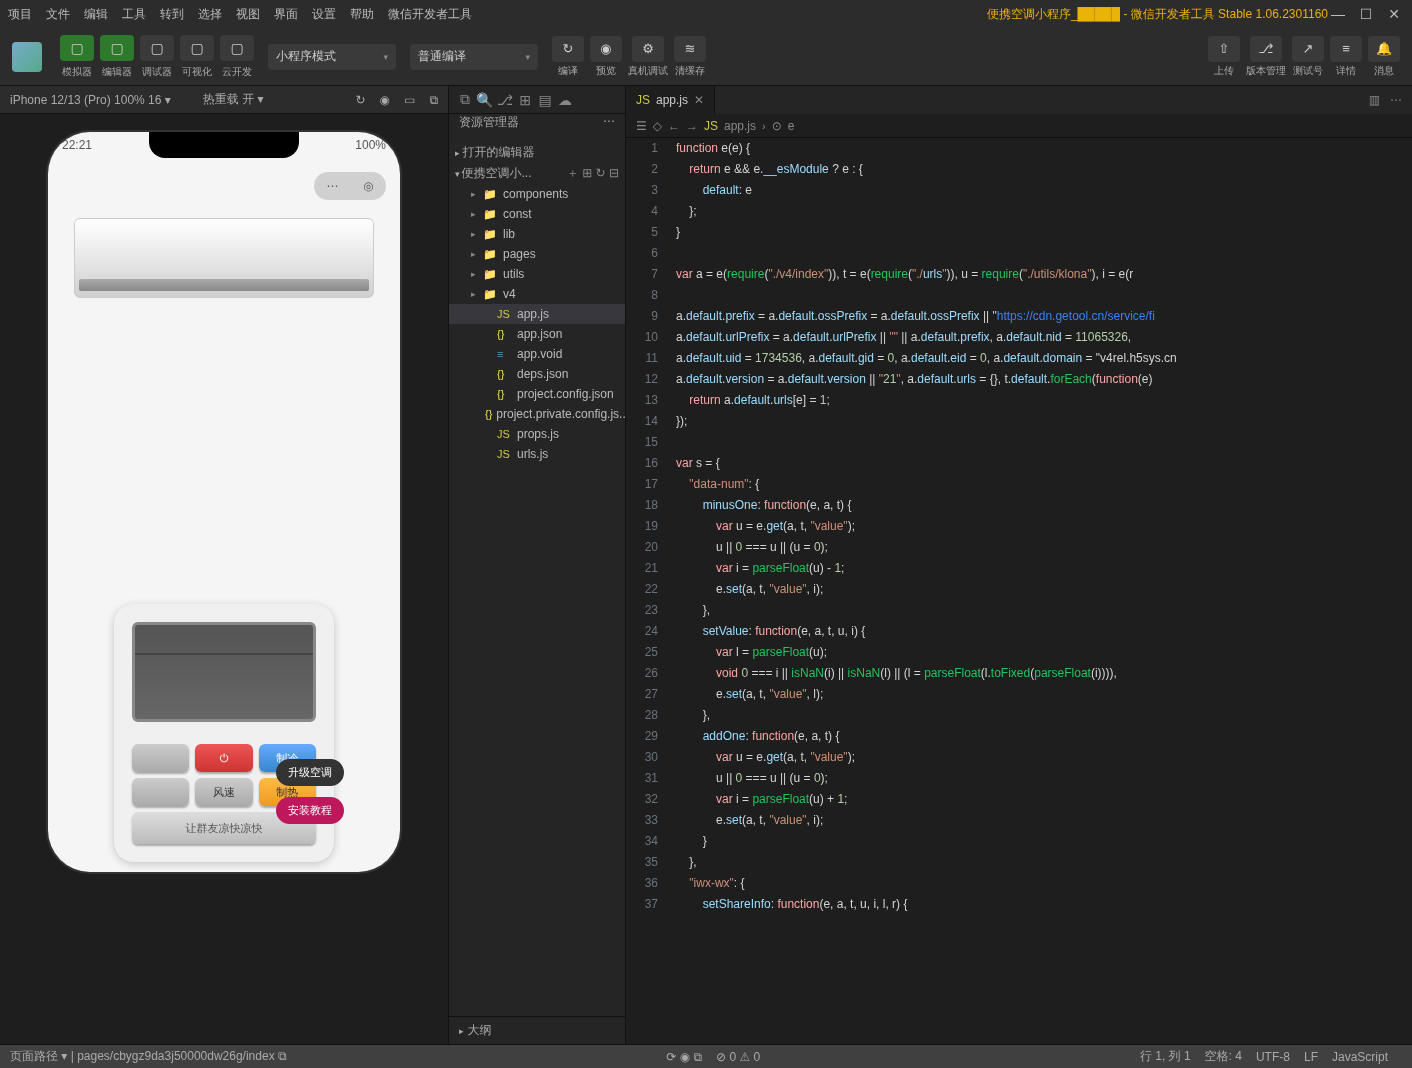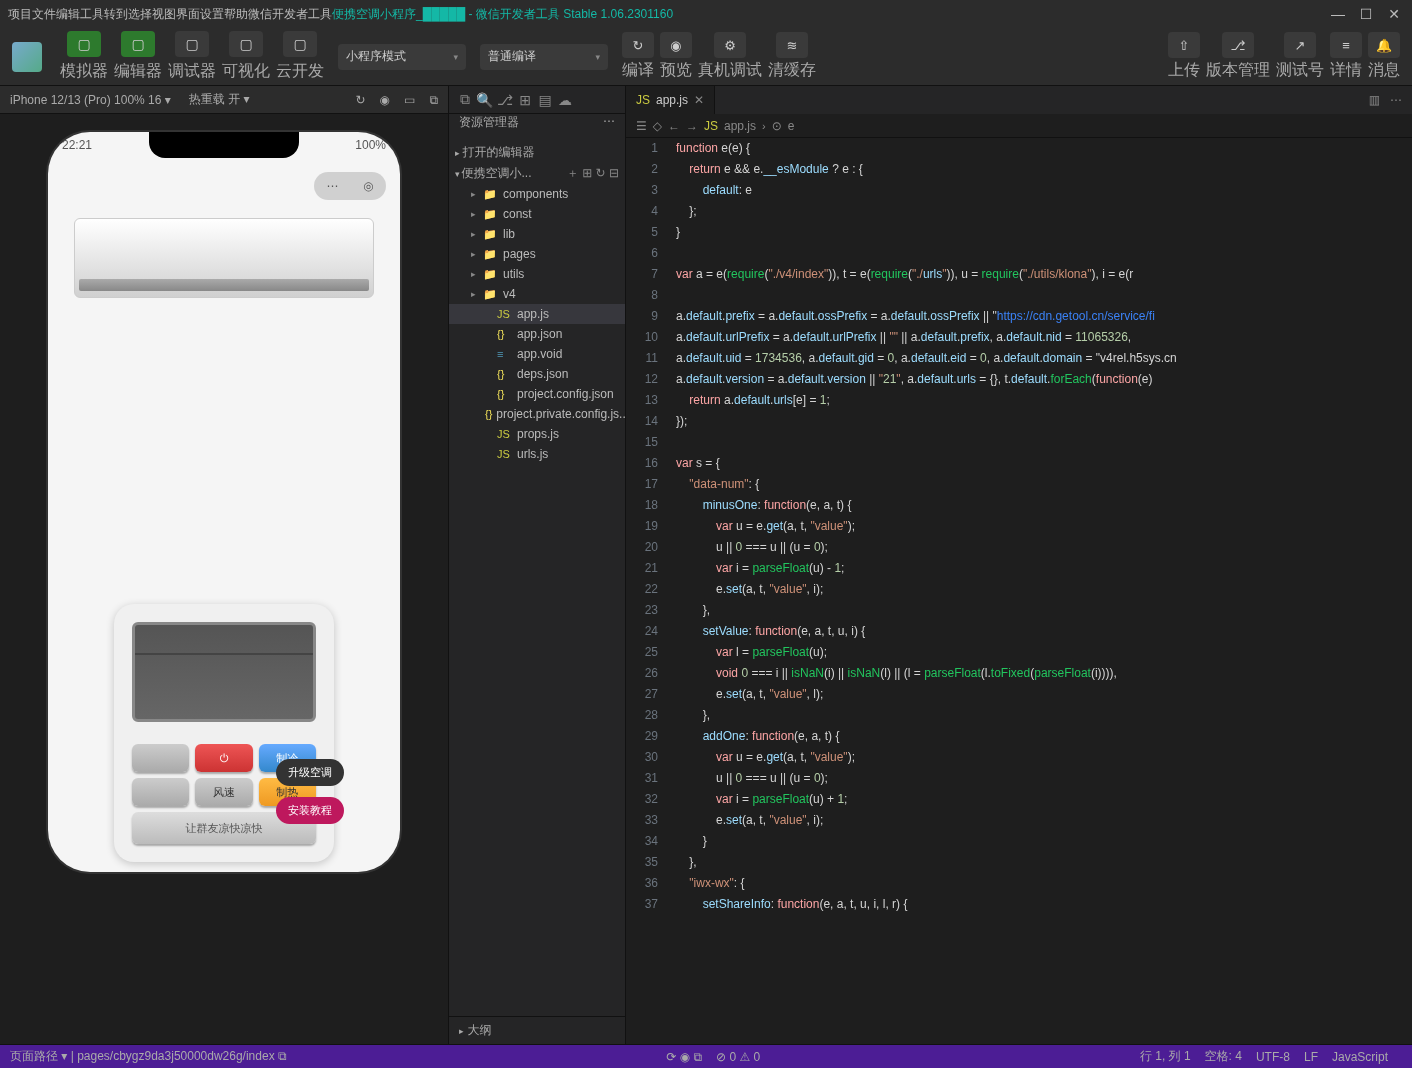--- a/index.html
+++ b/index.html
@@ -1,30 +1,30 @@
 <!DOCTYPE html>
 <html><head>
 <meta charset="utf-8">
 <style>
 *{margin:0;padding:0;box-sizing:border-box;font-family:"Microsoft YaHei","PingFang SC",sans-serif;font-size:12px}
 body{background:#1e1e1e;color:#ccc;width:1412px;height:1068px;overflow:hidden;display:flex;flex-direction:column}
 .title-bar{background:#2c2c2c;height:28px;display:flex;align-items:center;padding:0 8px;color:#bbb;font-size:12px}
-.menu-bar{display:flex;}
+.menu-bar{display:flex;gap:14px}
 .menu-bar span{cursor:pointer}
-.title-center{flex:1;text-align:left;color:#14b8a6}
+.title-center{flex:1;text-align:right;color:#eab308}
 .win-controls{display:flex;gap:8px}
 .win-btn{width:20px;text-align:center;cursor:pointer;font-size:14px}
 .toolbar{background:#2c2c2c;height:58px;display:flex;align-items:center;padding:0 12px;border-bottom:1px solid #111}
 .avatar{width:30px;height:30px;background:linear-gradient(135deg,#7ac,#5a8);border-radius:4px;margin-right:18px}
 .mode-group{display:flex;gap:6px;align-items:flex-start}
 .mode-btn{display:flex;flex-direction:column;align-items:center;gap:2px}
 .mode-icon{width:34px;height:26px;border-radius:4px;display:flex;align-items:center;justify-content:center;font-size:14px}
 .mode-icon.green{background:#2d7a2d}
 .mode-icon.grey{background:#3a3a3a}
-.mode-label{font-size:16px;color:#aaa;margin-top:2px}
+.mode-label{font-size:10px;color:#aaa;margin-top:2px}
 .dropdown{background:#3a3a3a;height:26px;padding:0 8px;border-radius:4px;display:flex;align-items:center;justify-content:space-between;font-size:12px;color:#ccc;margin-left:14px}
 .dd1{width:128px}.dd2{width:128px}
 .dd-arrow{font-size:9px;color:#888}
 .toolbar-icons{display:flex;gap:6px;margin-left:14px}
 .tb-icon{display:flex;flex-direction:column;align-items:center}
 .tb-icon-box{width:32px;height:26px;background:#3a3a3a;border-radius:4px;display:flex;align-items:center;justify-content:center;font-size:13px}
 .tb-spacer{flex:1}
 .right-icons{display:flex;gap:6px}
 .main{flex:1;display:flex;overflow:hidden}
 .sim-panel{width:448px;background:#1e1e1e;display:flex;flex-direction:column}
@@ -73,21 +73,21 @@
 .tab-close{color:#888;cursor:pointer}
 .tab-bar-right{margin-left:auto;display:flex;gap:10px;padding-right:10px;color:#888}
 .breadcrumb{height:24px;display:flex;align-items:center;padding:0 10px;gap:6px;font-size:11px;color:#888;border-bottom:1px solid #111}
 .breadcrumb .ico{color:#cbcb41}
 .code-area{flex:1;display:flex;overflow:hidden;font-family:Consolas,Monaco,monospace;font-size:12px;line-height:21px}
 .gutter{width:50px;text-align:right;padding-right:18px;color:#6a737d;user-select:none}
 .code{flex:1;white-space:pre;color:#d4d4d4;overflow:hidden}
 .kw{color:#fca5a5}.str{color:#ce9178}.num{color:#b5cea8}
 .prop{color:#9cdcfe}.pn{color:#22c55e}
 .url{color:#3b82f6;}
-.status{height:24px;background:#4c1d95;display:flex;align-items:center;padding:0 10px;font-size:11px;color:#aaa;border-top:1px solid #111}
+.status{height:24px;background:#404040;display:flex;align-items:center;padding:0 10px;font-size:11px;color:#aaa;border-top:1px solid #111}
 .status .sp{margin-left:auto}
 .status span{margin-right:14px}
 </style>
 </head>
 <body>
 
 <div class="title-bar">
   <div class="menu-bar" id="menu-bar">
       <span>项目</span>
       <span>文件</span>
@@ -181,21 +181,21 @@
         <div class="tb-icon-box">🔔</div>
         <div class="mode-label">消息</div>
       </div>
     </div>
 </div>
 
 <div class="main">
   <div class="sim-panel">
     <div class="sim-header">
       <span>iPhone 12/13 (Pro) 100% 16 ▾</span>
-      <span style="margin-left:18px">热重载 开 ▾</span>
+      <span style="margin-left:32px">热重载 开 ▾</span>
       <div class="sh-right">
         <span>↻</span>
         <span>◉</span>
         <span>▭</span>
         <span>⧉</span>
       </div>
     </div>
     <div class="sim-body">
       <div class="phone">
         <div class="notch"></div>

